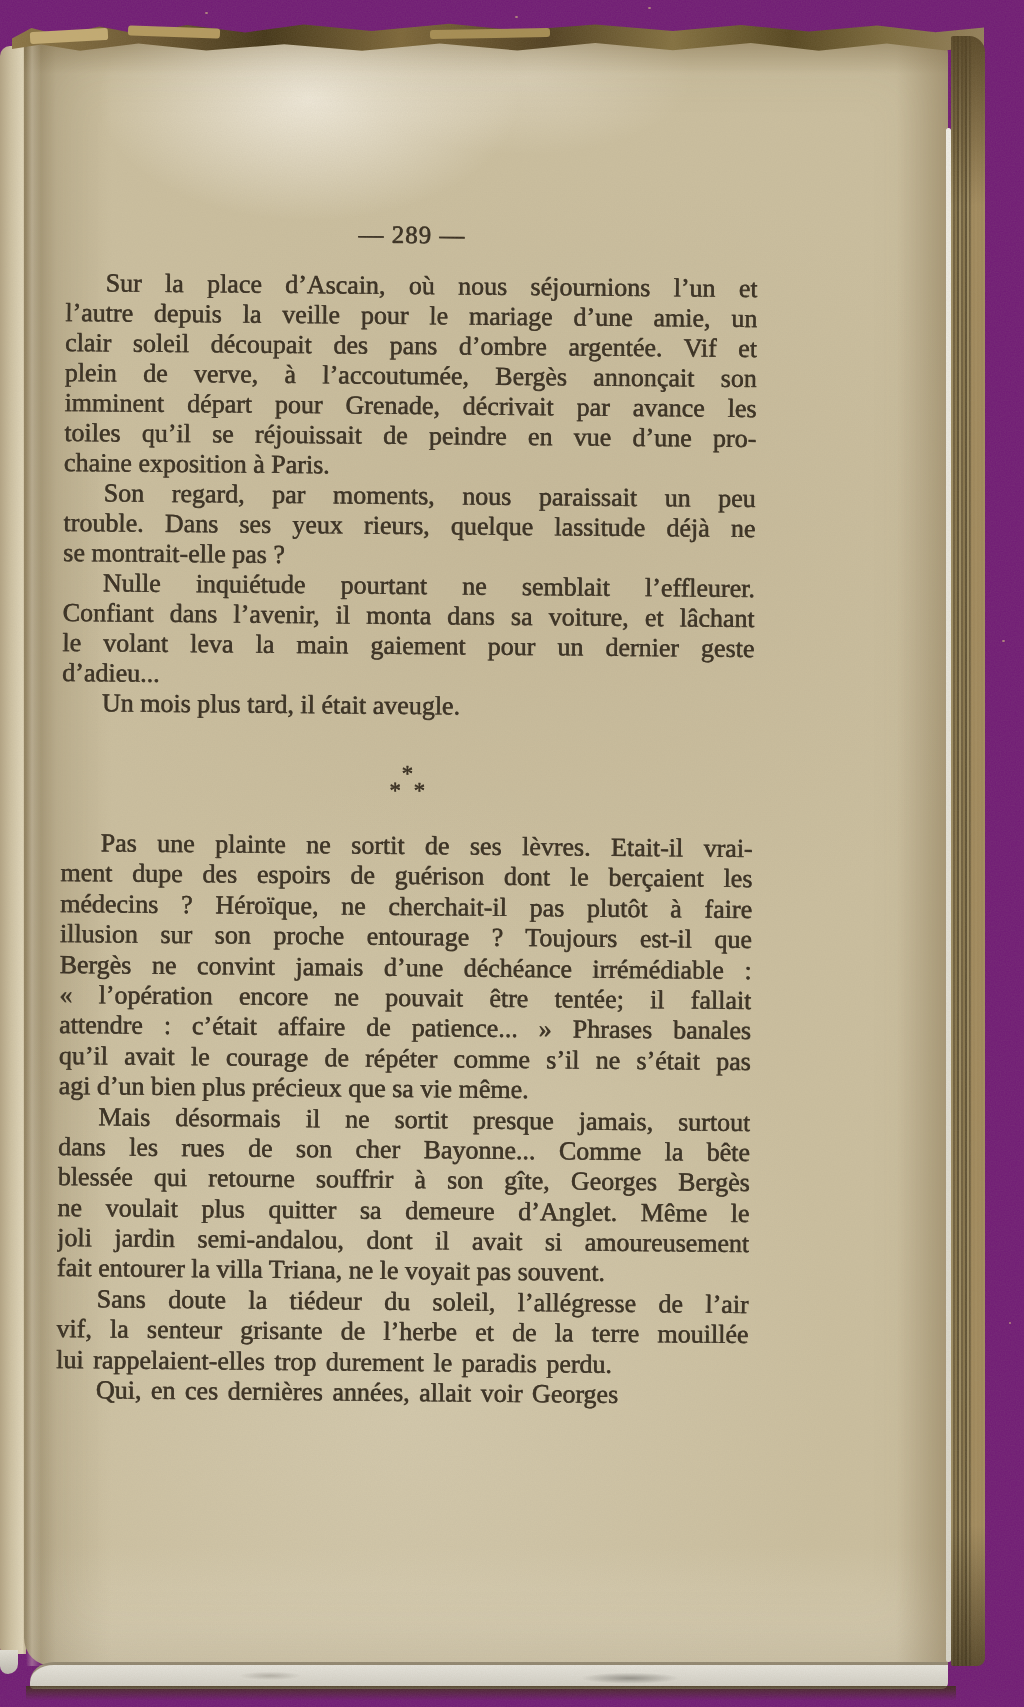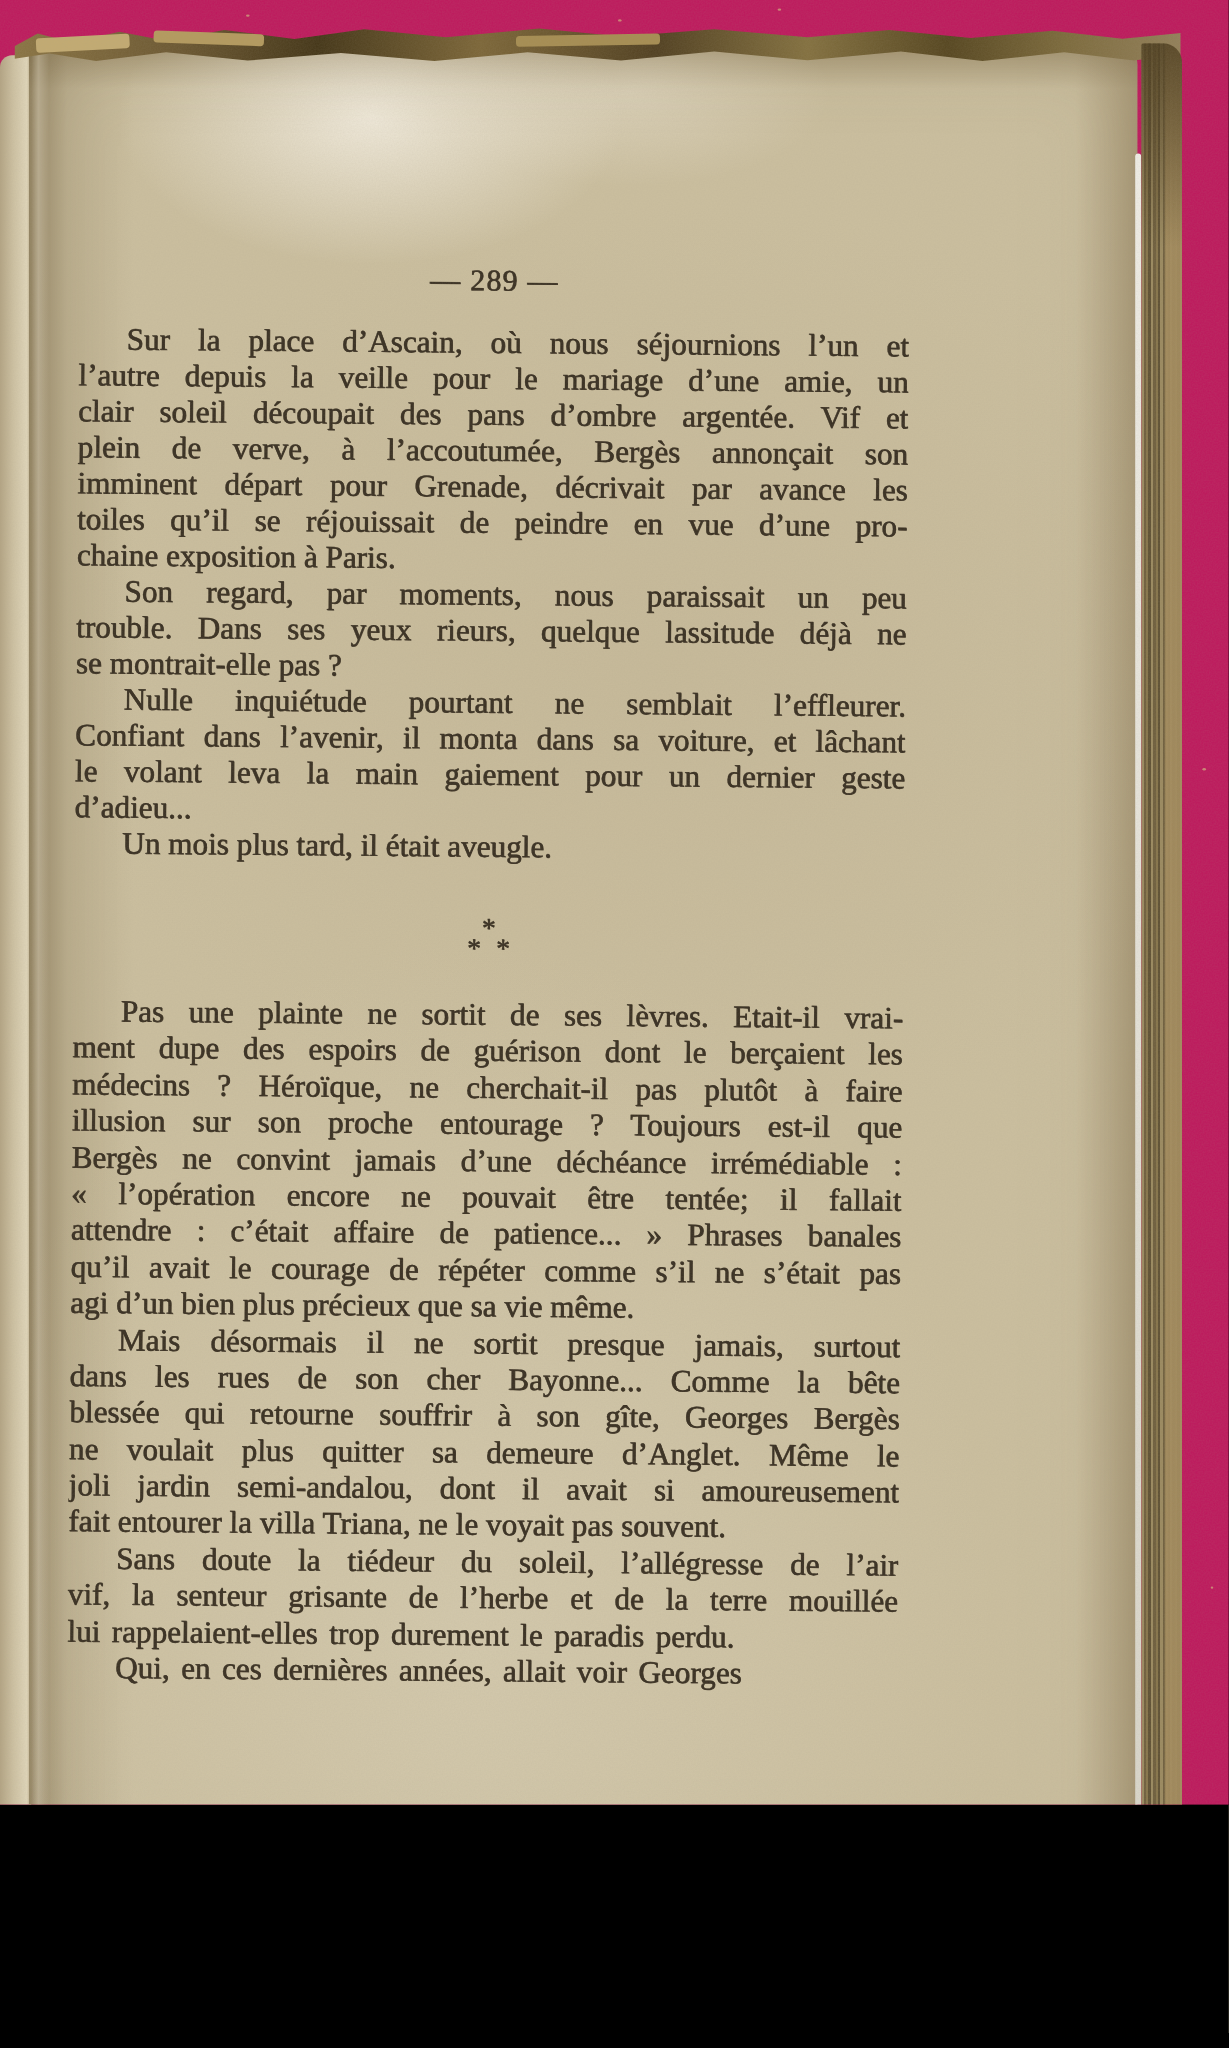--- a/index.html
+++ b/index.html
@@ -1,17 +1,17 @@
 <!DOCTYPE html>
 <html><head>
 <meta charset="utf-8">
 <title>Scanned book page</title>
 <style>
   html,body{margin:0;padding:0;background:#000;}
-  .scene{position:relative;width:1024px;height:1504px;background:#be185d;overflow:hidden;
+  .scene{position:relative;width:1024px;height:1707px;background:#701a75;overflow:hidden;
          font-family:"Liberation Serif","DejaVu Serif",serif;}
 
   
   .adjacent-page{position:absolute;left:0;top:46px;width:26px;height:1608px;
     background:linear-gradient(90deg,#b3a484 0%,#cdc1a2 42%,#e0d6ba 86%,#bdae8d 100%);
     border-radius:10px 0 0 6px;}
   .adjacent-page-bottom{position:absolute;left:0;top:1650px;width:18px;height:24px;
     background:linear-gradient(180deg,#e2e0d6,#bdbab0);border-radius:0 0 10px 8px;}
 
   

